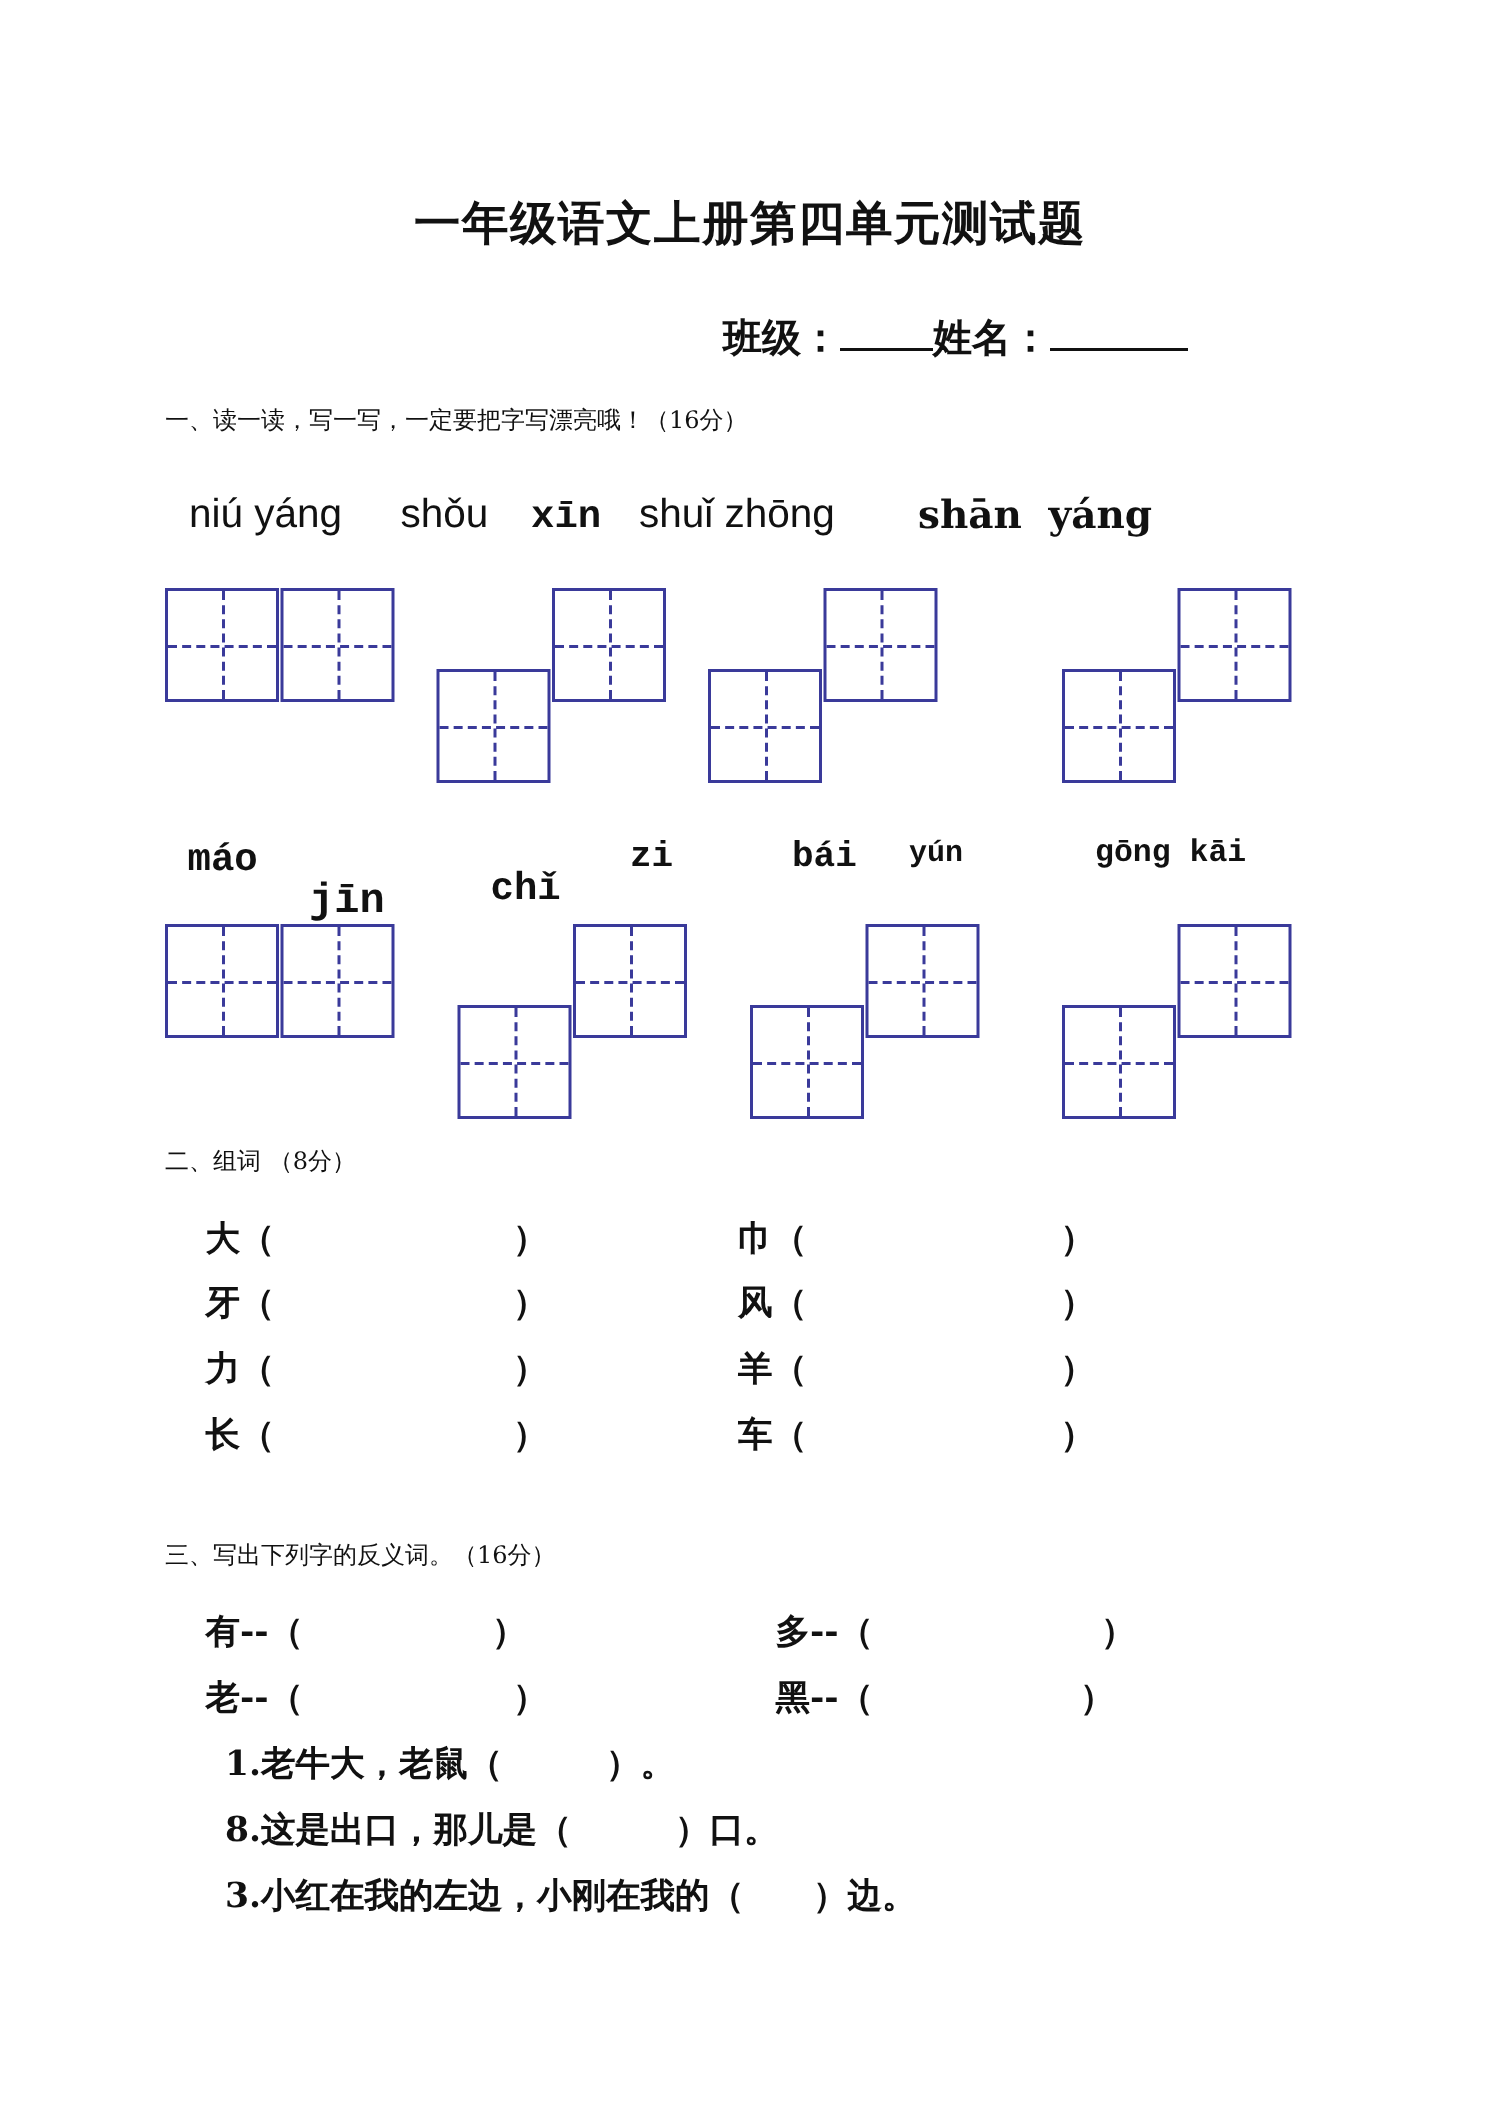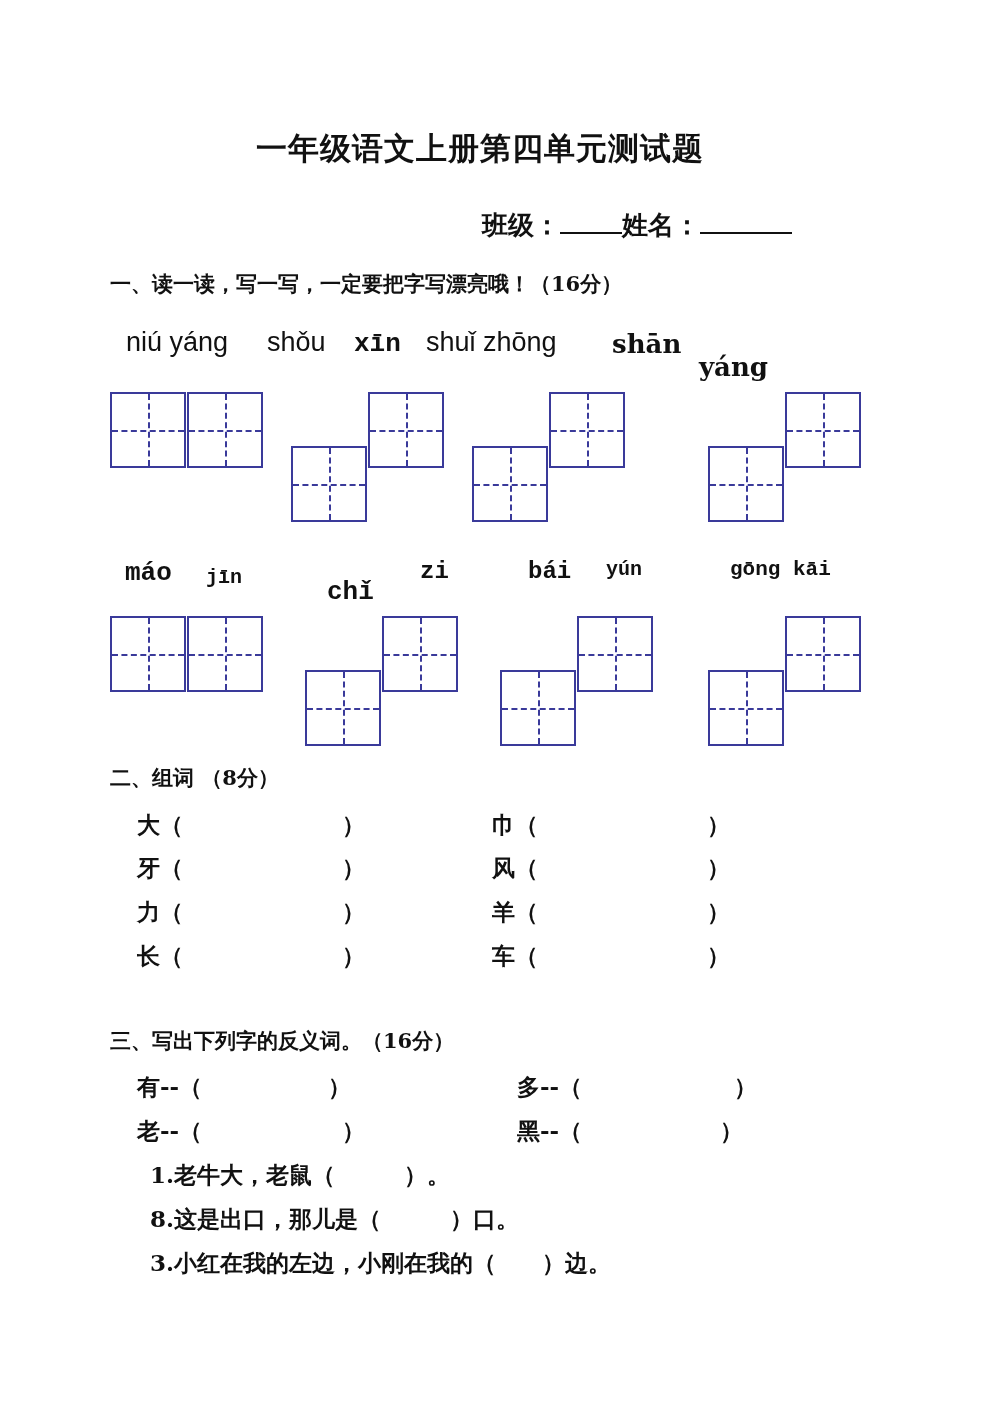--- a/index.html
+++ b/index.html
@@ -1,20 +1,20 @@
 <!DOCTYPE html>
 <html><head>
 <meta charset="utf-8">
 <style>
   html,body{margin:0;padding:0;background:#fff;}
   body{width:1000px;height:1412px;position:relative;font-family:"DejaVu Serif","Liberation Serif",serif;color:#111;overflow:hidden;}
   .abs{position:absolute;white-space:nowrap;}
-  .title{font-size:31px;font-weight:bold;letter-spacing:1px;}
+  .title{font-size:31px;font-weight:bold;letter-spacing:1px;margin-left:20px;}
   .cls{font-size:26px;font-weight:bold;}
-  .sec{font-size:21px;font-weight:bold;}
+  .sec{font-size:16px;font-weight:normal;}
   .py{font-size:27px;}
   .py.sans{font-family:"Liberation Sans","DejaVu Sans",sans-serif;}
   .py.bold{font-weight:bold;font-family:"Liberation Mono","DejaVu Sans Mono",monospace;}
   .item{font-size:23px;font-weight:bold;}
   .box{position:absolute;width:76px;height:76px;border:2px solid #3a3a9a;box-sizing:border-box;}
   .box::before{content:"";position:absolute;left:0;right:0;top:50%;border-top:2px dashed #3a3a9a;}
   .box::after{content:"";position:absolute;top:0;bottom:0;left:50%;border-left:2px dashed #3a3a9a;}
   .uline{display:inline-block;border-bottom:2px solid #111;height:24px;vertical-align:baseline;}
 </style>
 </head>
@@ -26,33 +26,33 @@
   <span>班级：</span><span class="uline" style="width:62px;"></span><span>姓名：</span><span class="uline" style="width:92px;"></span>
 </div>
 
 <div class="abs sec" style="left:110px;top:270px;">一、读一读，写一写，一定要把字写漂亮哦！（16分）</div>
 
 <div class="abs py sans" style="left:126px;top:327px;">niú yáng</div>
 <div class="abs py sans" style="left:267px;top:327px;">shǒu</div>
 <div class="abs py bold" style="left:354px;top:329px;font-size:26px;">xīn</div>
 <div class="abs py sans" style="left:426px;top:327px;">shuǐ zhōng</div>
 <div class="abs py bold" style="left:612px;top:329px;font-size:26px;font-family:'DejaVu Serif',serif;">shān</div>
-<div class="abs py bold" style="left:699px;top:329px;font-size:26px;font-family:'DejaVu Serif',serif;margin-top:23px;">yáng</div>
+<div class="abs py bold" style="left:699px;top:329px;font-size:26px;font-family:'DejaVu Serif',serif;">yáng</div>
 
 <div class="box" style="left:110px;top:392px;"></div>
 <div class="box" style="left:187px;top:392px;"></div>
 <div class="box" style="left:291px;top:446px;"></div>
 <div class="box" style="left:368px;top:392px;"></div>
 <div class="box" style="left:472px;top:446px;"></div>
 <div class="box" style="left:549px;top:392px;"></div>
 <div class="box" style="left:708px;top:446px;"></div>
 <div class="box" style="left:785px;top:392px;"></div>
 
 <div class="abs py bold" style="left:125px;top:558px;font-size:26px;">máo</div>
-<div class="abs py bold" style="left:206px;top:566px;font-size:20px;">jīn</div>
+<div class="abs py bold" style="left:206px;top:586px;font-size:28px;">jīn</div>
 <div class="abs py bold" style="left:327px;top:558px;font-size:26px;margin-top:19px;">chǐ</div>
 <div class="abs py bold" style="left:420px;top:558px;font-size:24px;">zi</div>
 <div class="abs py bold" style="left:528px;top:558px;font-size:24px;">bái</div>
 <div class="abs py bold" style="left:606px;top:558px;font-size:20px;">yún</div>
 <div class="abs py bold" style="left:730px;top:558px;font-size:21px;">gōng kāi</div>
 
 <div class="box" style="left:110px;top:616px;"></div>
 <div class="box" style="left:187px;top:616px;"></div>
 <div class="box" style="left:305px;top:670px;"></div>
 <div class="box" style="left:382px;top:616px;"></div>

